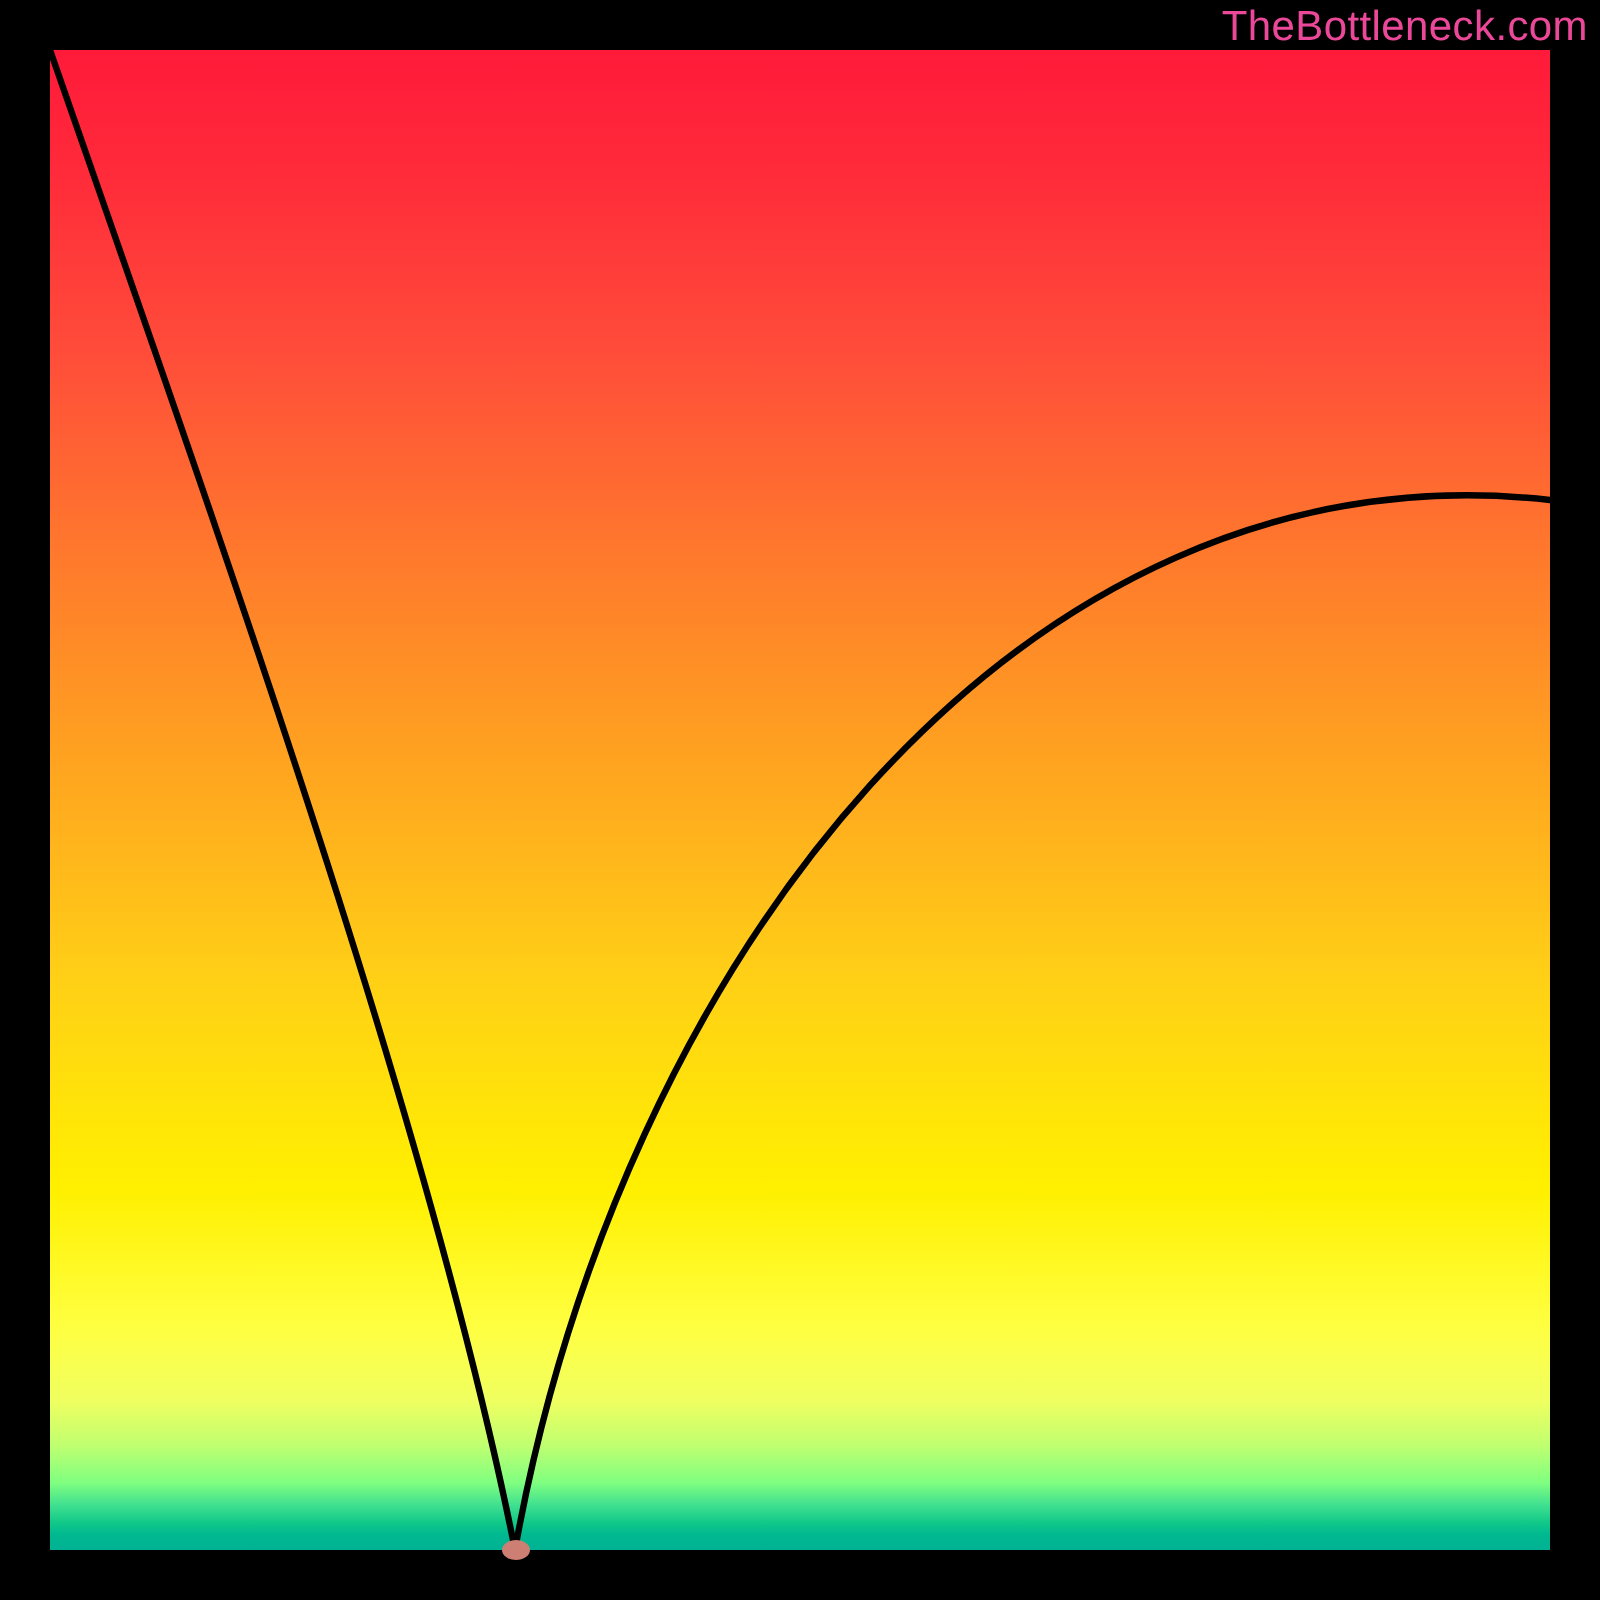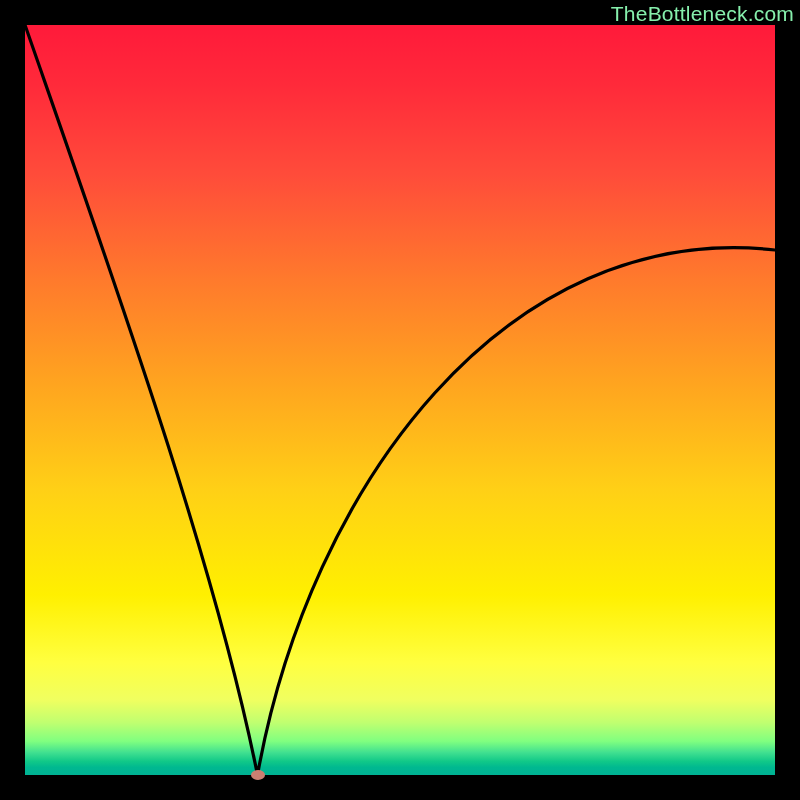--- a/index.html
+++ b/index.html
@@ -40,21 +40,21 @@
     width: 750px;
     height: 750px;
     pointer-events: none;
   }
   .watermark {
     position: absolute;
     top: 2px;
     right: 6px;
     font-family: Arial, Helvetica, sans-serif;
     font-size: 21px;
-    color: #86efac;
+    color: #ec4899;
     letter-spacing: 0.2px;
   }
   .dot {
     position: absolute;
     width: 14px;
     height: 10px;
     background: #cc7f72;
     border-radius: 50%;
   }
 </style>

